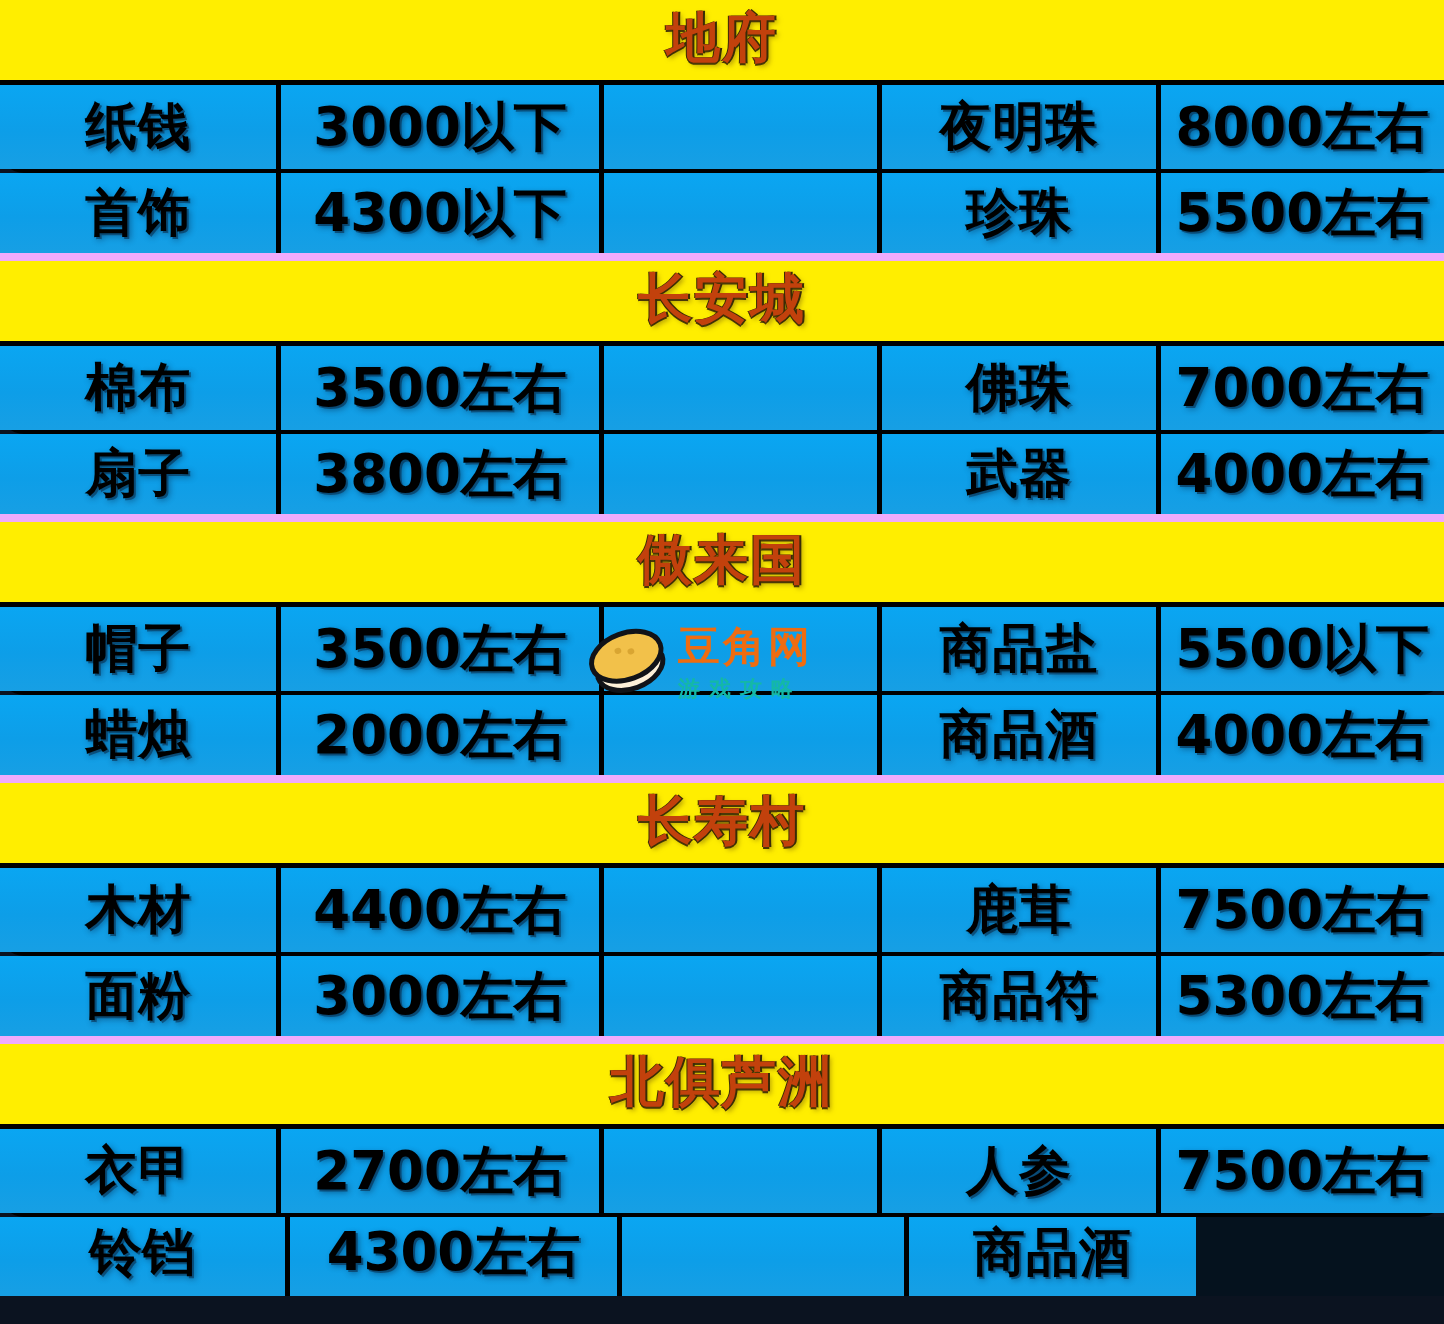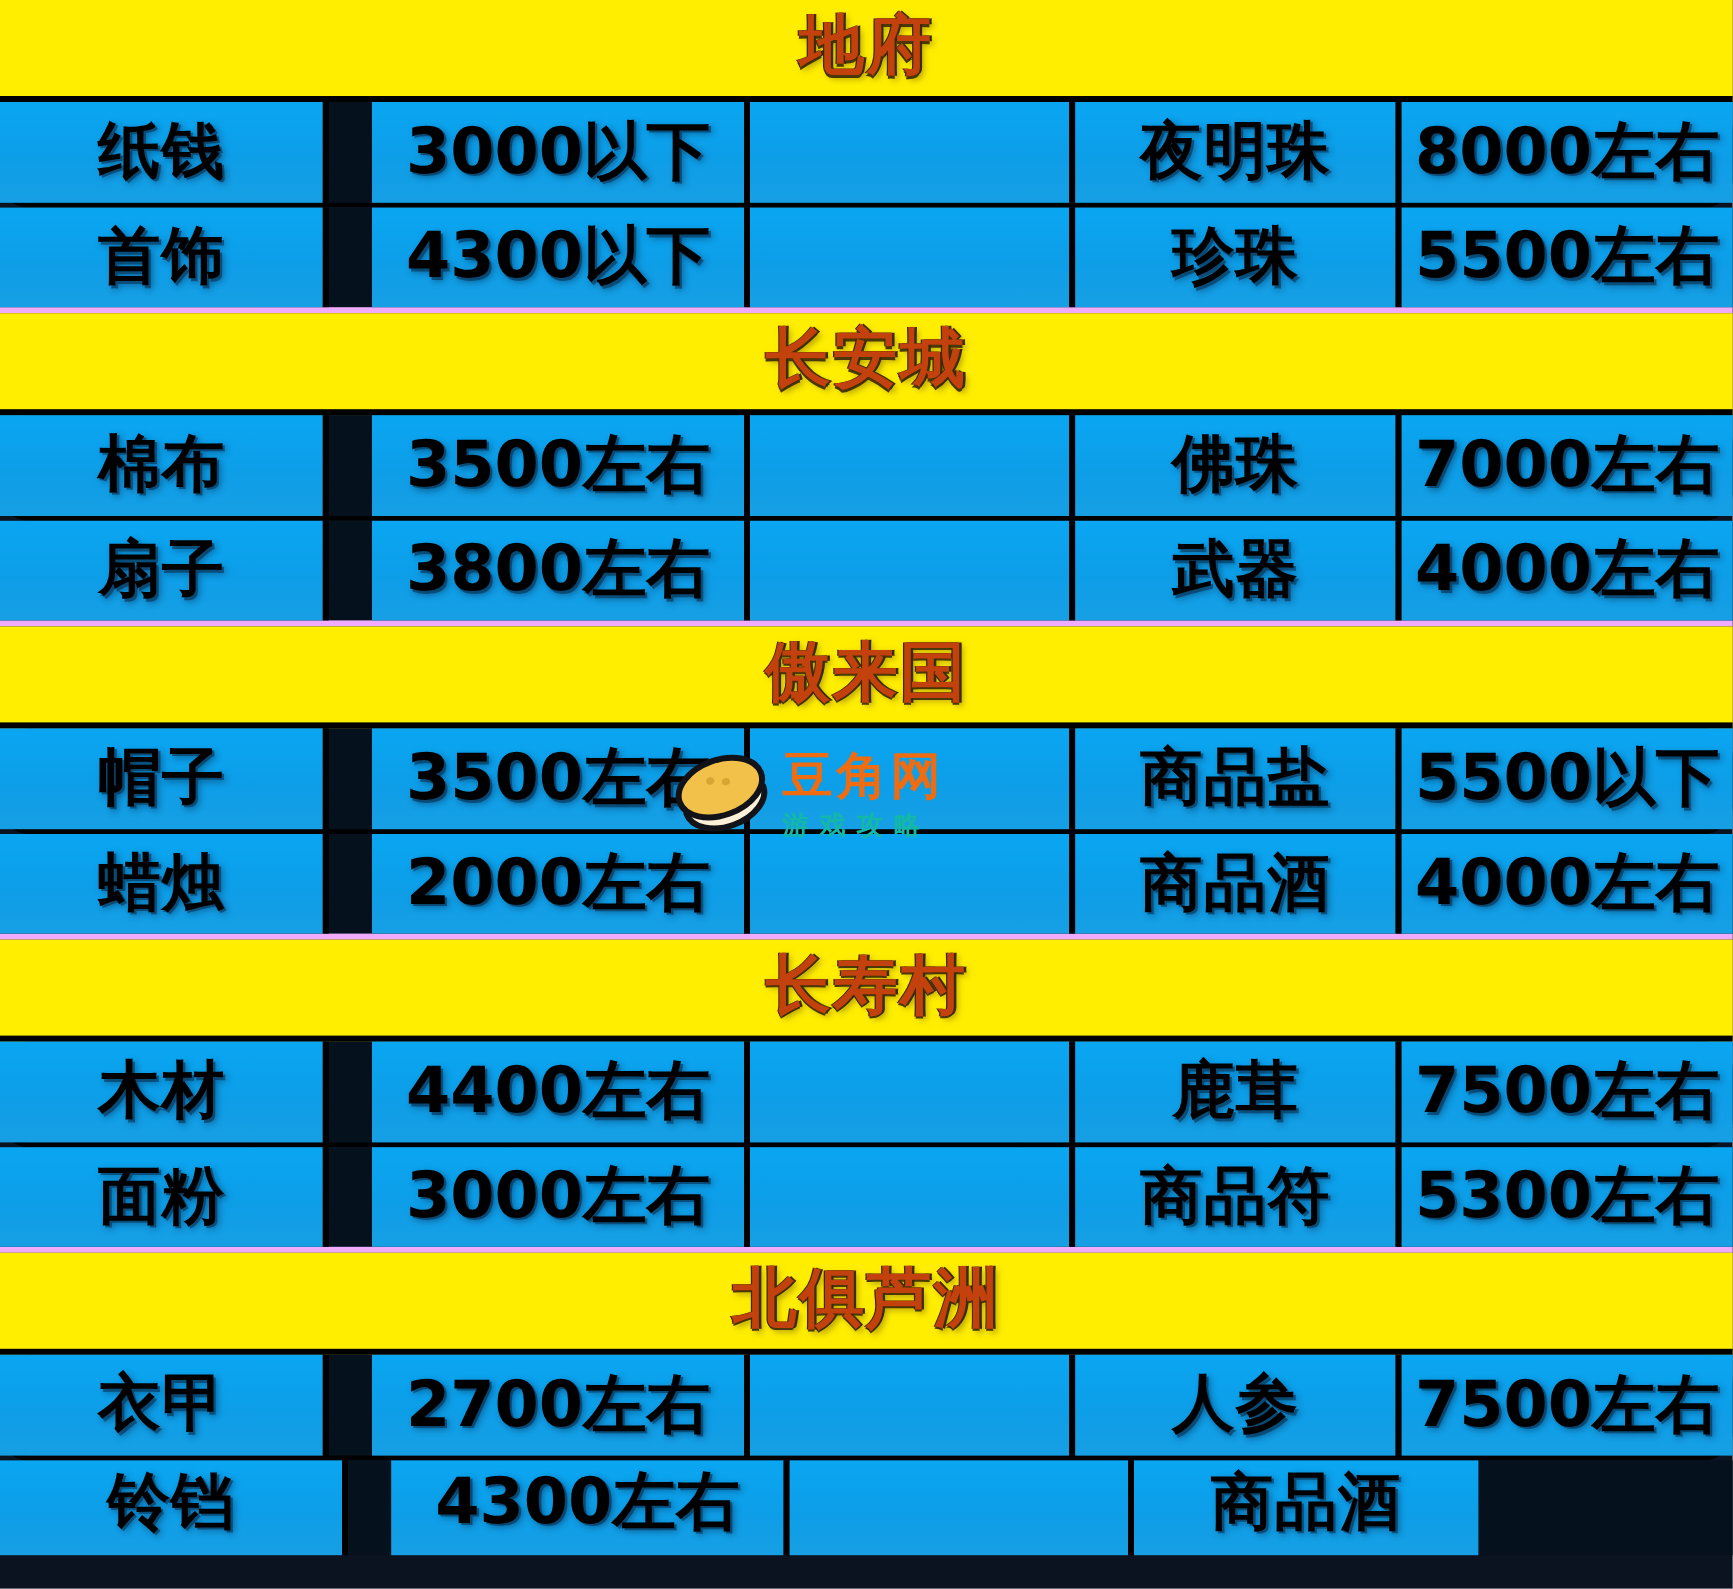--- a/index.html
+++ b/index.html
@@ -48,21 +48,21 @@
     transform: translateY(-2px);
   }
 
   
   .row {
     display: flex;
     height: 88px;
     width: 100%;
     background: #05121e;
   }
-  .row.row-sep { border-bottom: 5px solid #f0abfc; }
+  .row.row-sep { border-bottom: 8px solid #f0abfc; }
   .row.row-thin { border-bottom: 4px solid #000000; border-radius: 24px; }
 
   .cell {
     height: 100%;
     display: flex;
     align-items: center;
     justify-content: center;
     background: linear-gradient(180deg, #0aa6f2 0%, #0d9ee8 55%, #179fe4 100%);
     border-right: 5px solid #000000;
     overflow: hidden;
@@ -79,33 +79,33 @@
     letter-spacing: 1px;
     text-shadow:
       2px 2px 0 rgba(10,40,70,0.55),
       3px 3px 6px rgba(0,25,55,0.45);
     transform: translateY(-1px);
   }
   .cell .txt.num { letter-spacing: 0px; font-size: 53px; }
 
   
   .c-item  { width: 290px; }
-  .c-price { width: 332px; margin-left: 36px; }
+  .c-price { width: 332px; }
   .c-gap   { width: 287px; }
   .c-item2 { width: 287px; }
   .c-price2{ width: 292px; }
 
   
   .row.clipped { height: 79px; }
   .row.clipped .cell .txt { transform: translateY(-5px); }
 
   
   #watermark {
     position: absolute;
-    left: 552px;
+    left: 578px;
     top: 615px;
     width: 292px;
     height: 96px;
     pointer-events: none;
     display: flex;
     align-items: center;
   }
   #wm-bean { flex: 0 0 auto; margin-left: 4px; }
   #wm-text {
     flex: 1 1 auto;

